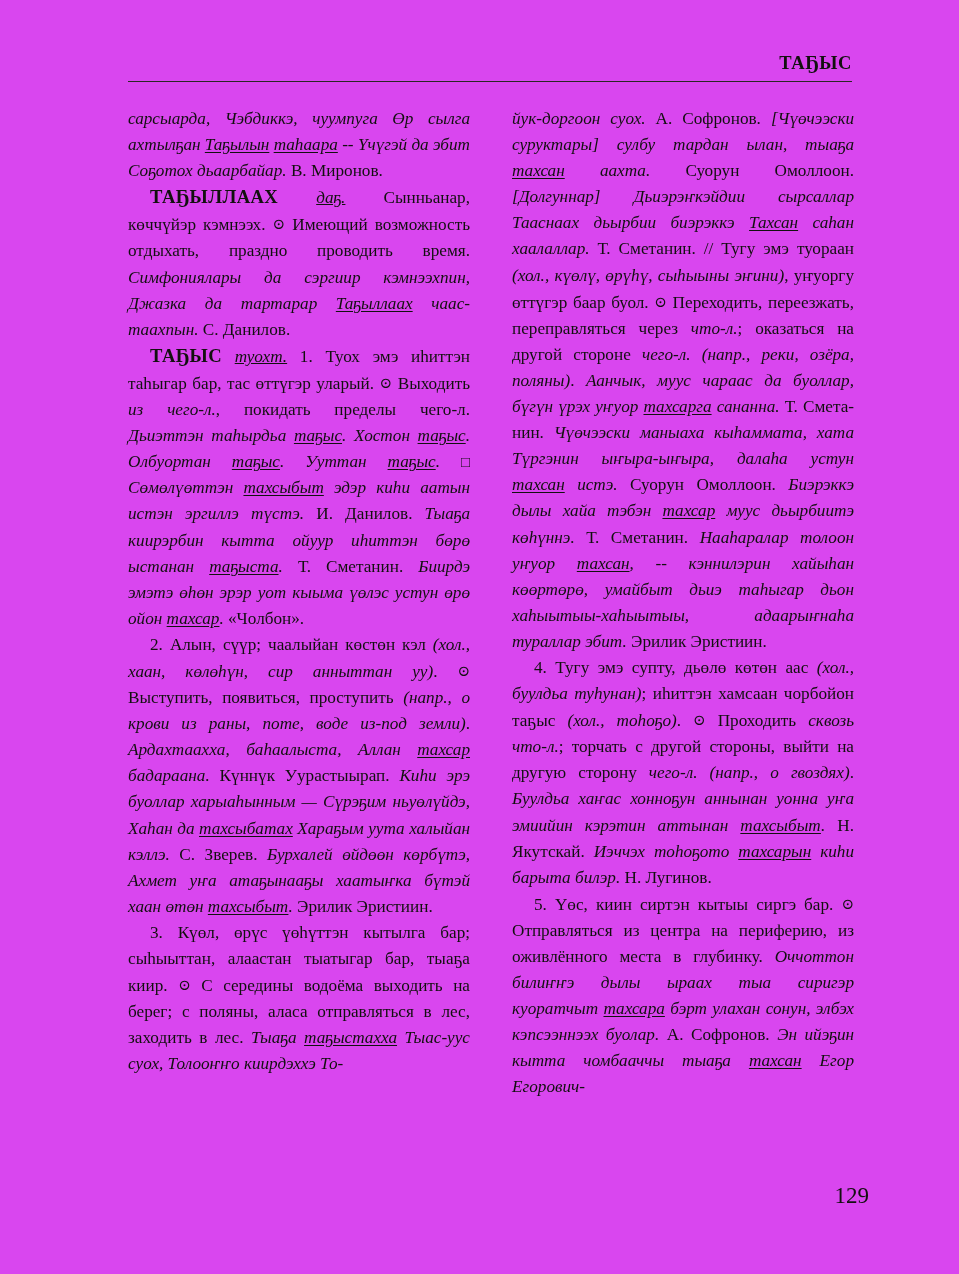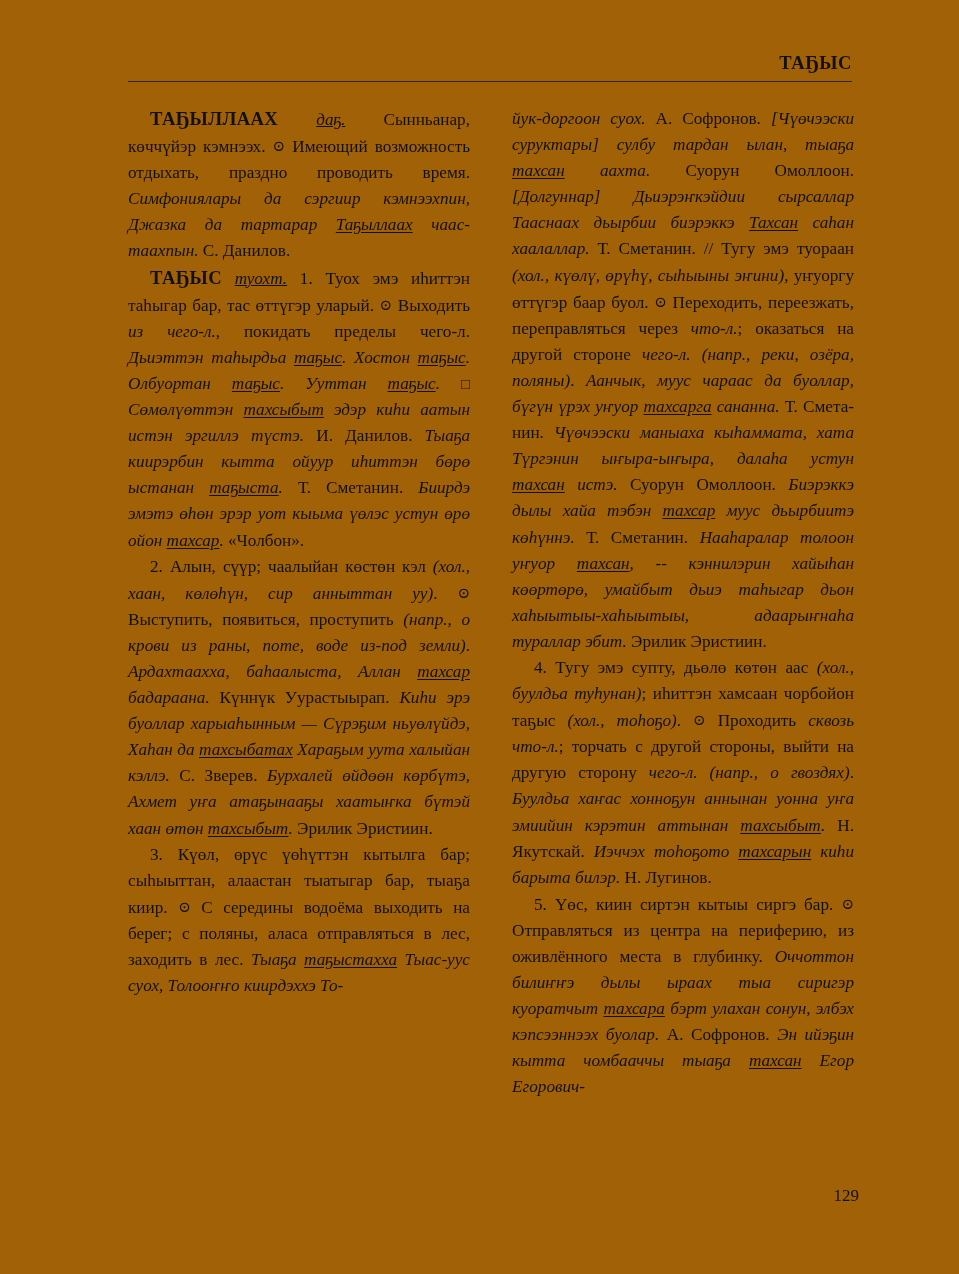--- a/index.html
+++ b/index.html
@@ -13,21 +13,21 @@
     height: 1274px;
     position: relative;
     font-family: "Liberation Serif", "DejaVu Serif", serif;
     color: #12100f;
     overflow: hidden;
   }
 
   .page {
     position: absolute;
     inset: 0;
-    background: #a16207;
+    background: #d946ef;
   }
 
   
   .header {
     position: absolute;
     left: 128px;
     top: 52px;
     width: 724px;
     height: 34px;
   }
@@ -101,41 +101,42 @@
     font-style: normal;
     font-size: 15px;
     vertical-align: 0px;
   }
   .sense-num { font-style: normal; }
   .src { font-style: normal; }
 
   
   .folio {
     position: absolute;
-    right: 100px;
+    right: 90px;
     bottom: 68px;
-    font-size: 17px;
+    font-size: 23px;
     line-height: 20px;
     font-family: "Liberation Serif", "DejaVu Serif", serif;
   }
 </style>
 </head>
 <body>
 
 <div class="page">
 
   <div class="header">
     <div class="header-title">ТАҔЫС</div>
     <div class="header-rule"></div>
   </div>
 
   <div class="columns">
 
     <div class="col">
 
+      <p class="para flush"><span class="yak">сарсыарда, Чэбдиккэ, чуумпуга Өр сылга ахтылҕан </span><u class="ref">Таҕылын</u><span class="yak"> </span><u class="ref">таһаара</u><span class="yak"> -- Үчүгэй да эбит Соҕотох дьаарбайар. </span><span class="src">В. Миронов.</span></p>
 
       <p class="para indent"><span class="hw">ТАҔЫЛЛААХ</span> <span class="gram">даҕ.</span> <span class="rus">Сынньанар, көччүйэр кэмнээх.</span> <span class="marker-circle">⊙</span> <span class="rus">Имеющий возможность отдыхать, праздно проводить время.</span> <span class="yak">Симфониялары да сэргиир кэмнээхпин, Джазка да тартарар </span><u class="ref">Таҕыллаах</u><span class="yak"> чаас­таахпын.</span> <span class="src">С. Данилов.</span></p>
 
       <p class="para indent"><span class="hw">ТАҔЫС</span> <span class="gram">туохт.</span> <span class="sense-num">1.</span> <span class="rus">Туох эмэ иһиттэн таһыгар бар, тас өттүгэр уларый.</span> <span class="marker-circle">⊙</span> <span class="rus">Выходить <span class="yak">из чего-л.</span>, покидать пределы че­го-л.</span> <span class="yak">Дьиэттэн таһырдьа </span><u class="ref">таҕыс</u><span class="yak">. Хос­тон </span><u class="ref">таҕыс</u><span class="yak">. Олбуортан </span><u class="ref">таҕыс</u><span class="yak">. Ууттан </span><u class="ref">таҕыс</u><span class="yak">. </span><span class="marker-square">□</span> <span class="yak">Сөмөлүөттэн </span><u class="ref">тахсыбыт</u><span class="yak"> эдэр киһи аатын истэн эргиллэ түстэ.</span> <span class="src">И. Данилов.</span> <span class="yak">Тыаҕа киирэрбин кытта ойуур иһиттэн бөрө ыстанан </span><u class="ref">таҕыста</u><span class="yak">.</span> <span class="src">Т. Сметанин.</span> <span class="yak">Биирдэ эмэтэ өһөн эрэр уот кыыма үөлэс устун өрө ойон </span><u class="ref">тах­сар</u><span class="yak">.</span> <span class="src">«Чолбон».</span></p>
 
       <p class="para indent"><span class="sense-num">2.</span> <span class="rus">Алын, сүүр; чаалыйан көстөн кэл </span><span class="yak">(хол., хаан, көлөһүн, сир анныттан уу)</span><span class="rus">.</span> <span class="marker-circle">⊙</span> <span class="rus">Выступить, появиться, проступить </span><span class="yak">(напр., о крови из раны, поте, воде из-под земли)</span><span class="rus">.</span> <span class="yak">Ардахтааххa, баһаалыс­та, Аллан </span><u class="ref">тахсар</u><span class="yak"> бадарaана.</span> <span class="src">Күннүк Уурастыырап.</span> <span class="yak">Киһи эрэ буоллар харыa­һынным — Сүрэҕим ньуөлүйдэ, Хаһан да </span><u class="ref">тахсыбатах</u><span class="yak"> Хараҕым уута халыйан кэллэ.</span> <span class="src">С. Зверев.</span> <span class="yak">Бурхалей өйдөөн көр­бүтэ, Ахмет уҥа атаҕынааҕы хаатыҥка бүтэй хаан өтөн </span><u class="ref">тахсыбыт</u><span class="yak">.</span> <span class="src">Эрилик Эристиин.</span></p>
 
       <p class="para indent"><span class="sense-num">3.</span> <span class="rus">Күөл, өрүс үөһүттэн кытылга бар; сыһыыттан, алаастан тыатыгар бар, тыаҕа киир.</span> <span class="marker-circle">⊙</span> <span class="rus">С середины водоёма выходить на берег; с поляны, аласа отправляться в лес, заходить в лес.</span> <span class="yak">Тыаҕа </span><u class="ref">таҕыстахха</u><span class="yak"> Тыас-уус суох, Толооҥҥо киирдэххэ То-</span></p>
 
     </div>

